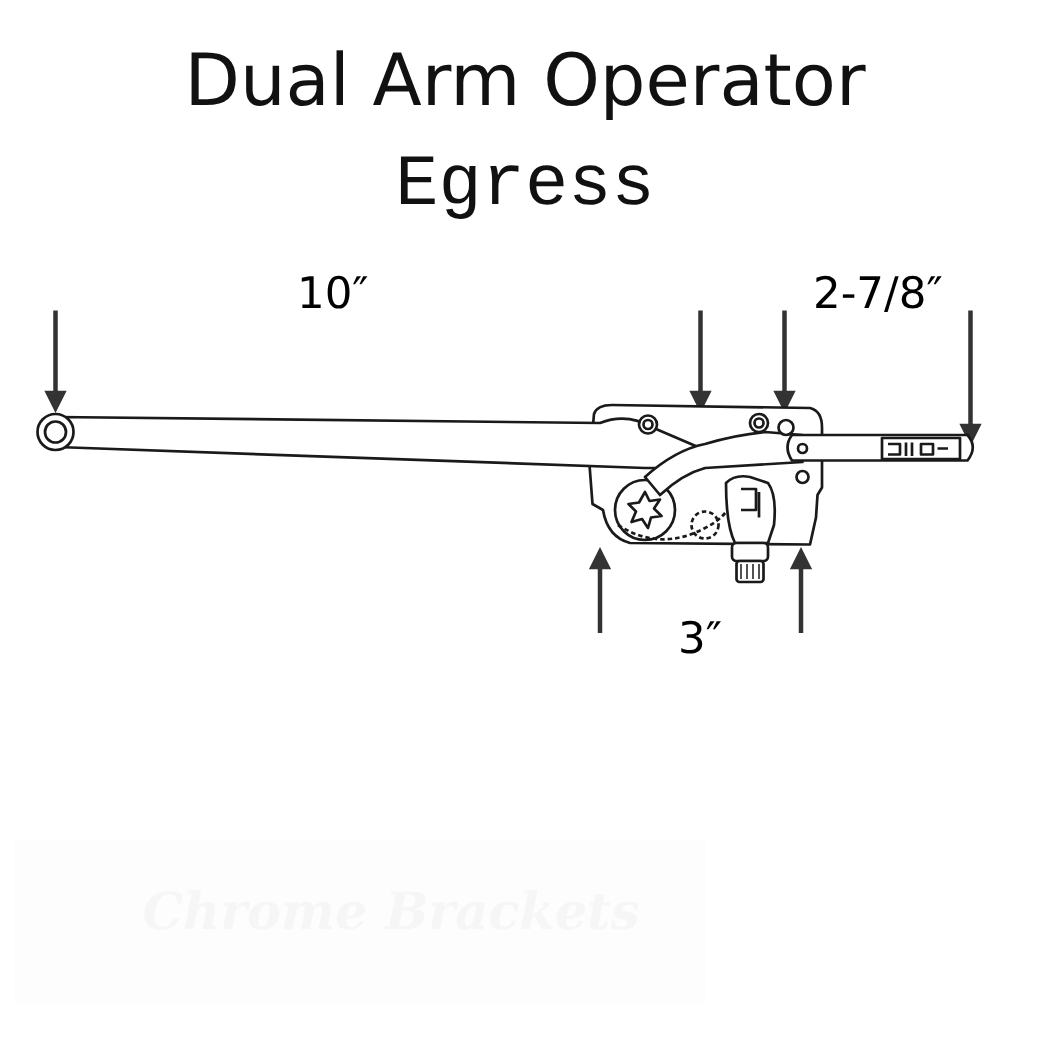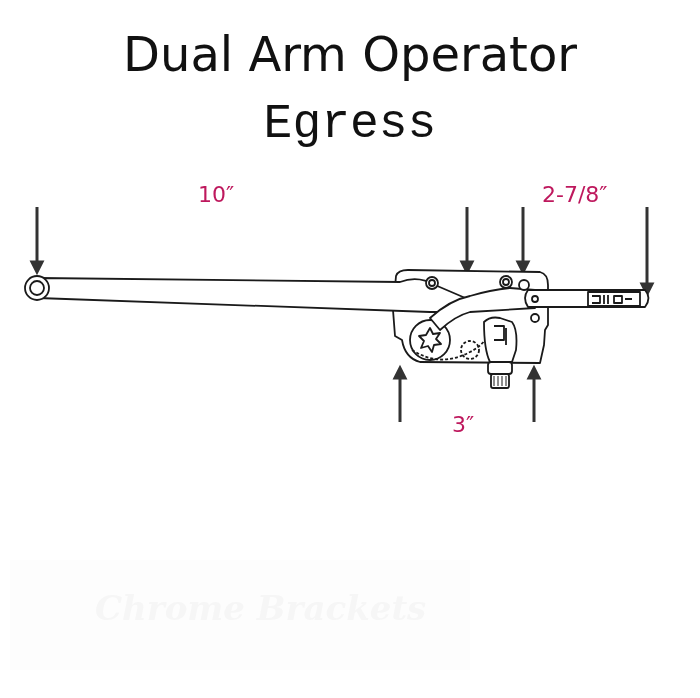--- a/index.html
+++ b/index.html
@@ -1,20 +1,20 @@
 <!DOCTYPE html>
 <html><head>
   <meta charset="utf-8">
   <style>
     html, body { margin: 0; padding: 0; background: #ffffff; }
     body { width: 700px; height: 698px; position: relative; overflow: hidden; font-family: "DejaVu Sans", sans-serif; }
     .title { position: absolute; left: 0; width: 700px; text-align: center; color: #111; font-size: 48px; line-height: 56px; font-weight: normal; letter-spacing: 0px; }
     .t1 { top: 26px; }
     .t2 { top: 96px; font-family: Liberation Mono, monospace; }
-    .dim { position: absolute; color: #be185d; font-size: 22px; line-height: 30px; }
+    .dim { position: absolute; color: #000000; font-size: 29px; line-height: 30px; }
     .d10 { left: 198px; top: 180px; }
     .d278 { left: 542px; top: 180px; text-align: right; }
     .d3 { left: 452px; top: 410px; }
     svg.diagram { position: absolute; left: 0; top: 0; }
     .watermark { position: absolute; left: 95px; top: 588px; font-family: "DejaVu Serif", serif; font-style: italic; font-weight: bold; font-size: 34px; color: #f6f6f6; }
     .wm-band { position: absolute; left: 10px; top: 560px; width: 460px; height: 110px; background: #fdfdfd; }
   </style>
 </head>
 <body>
 

